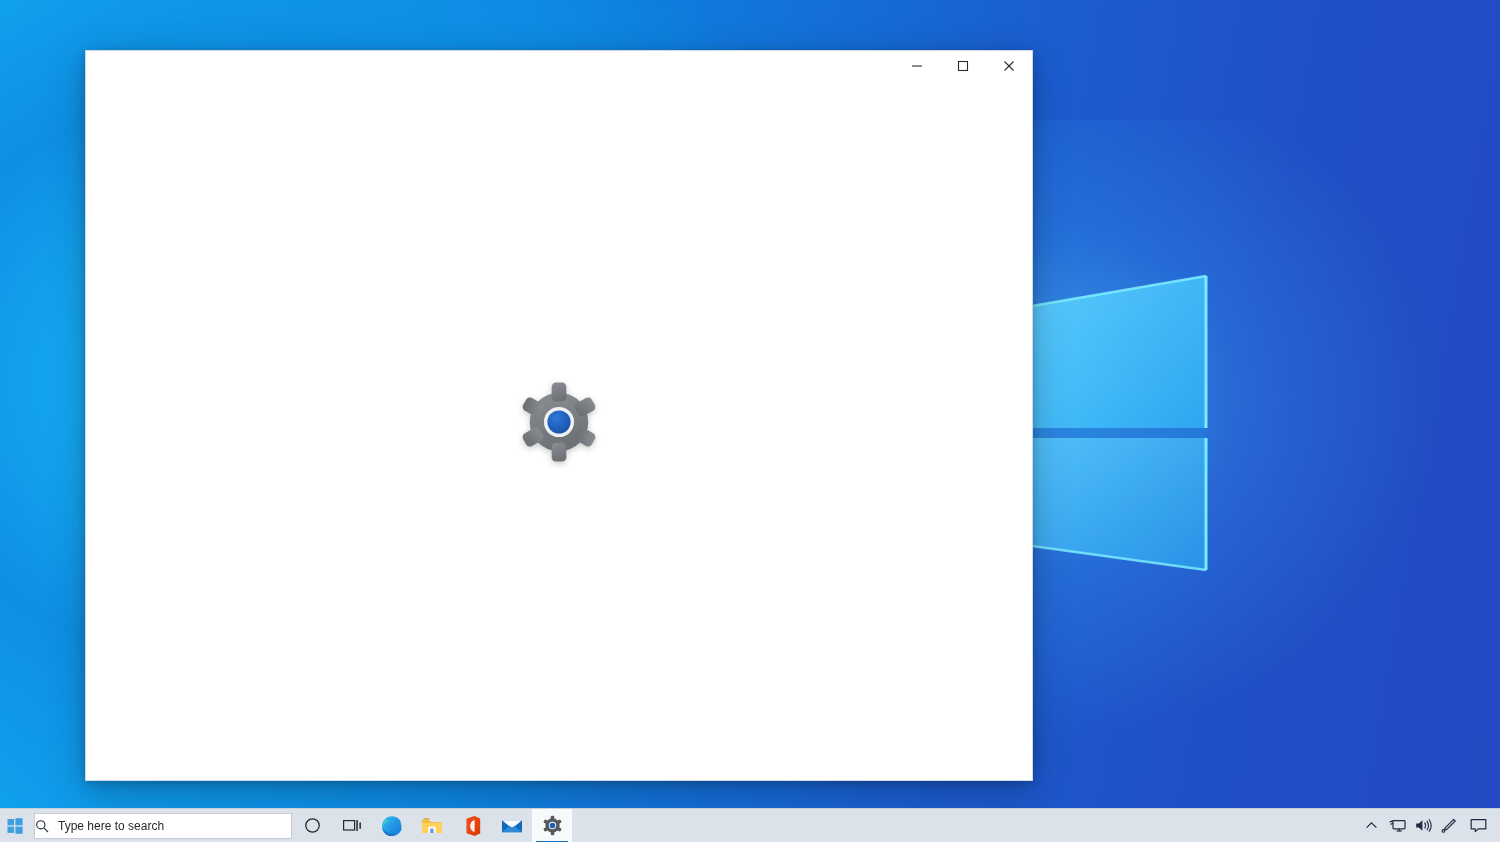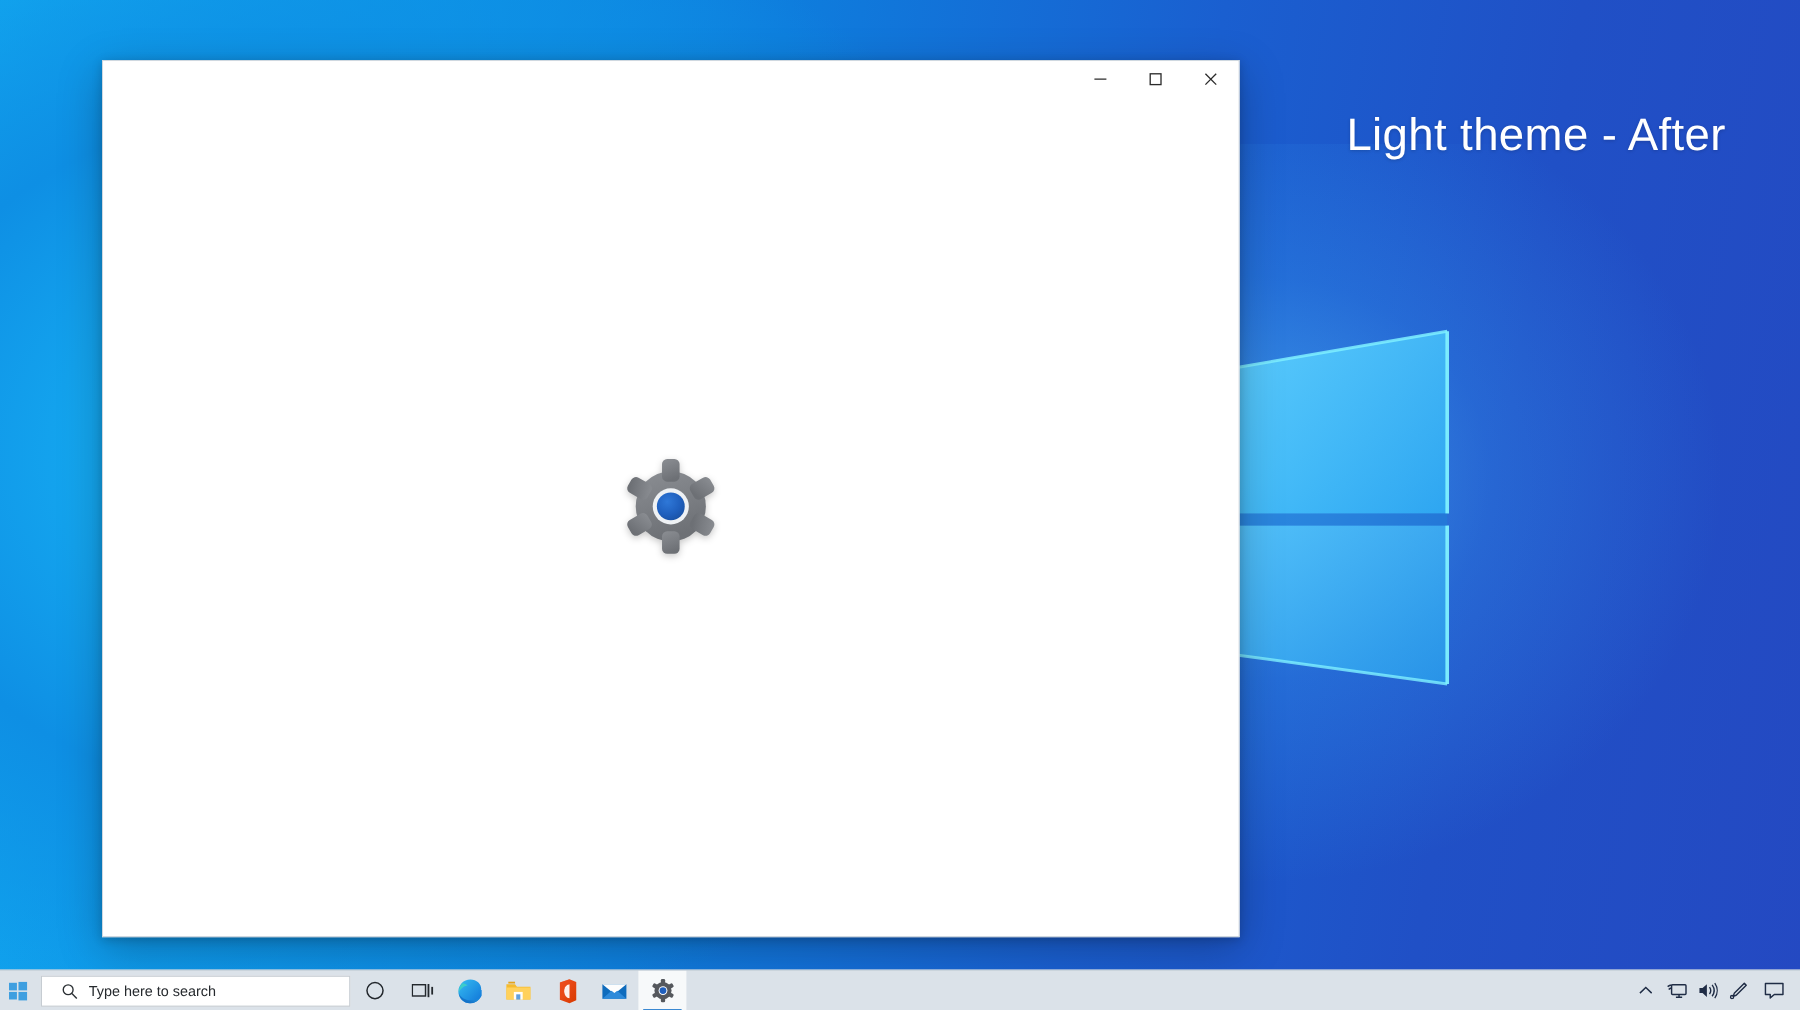--- a/index.html
+++ b/index.html
@@ -138,21 +138,21 @@
   }
 
   #search-box {
     width: 258px;
     height: 26px;
     margin-left: 4px;
     background: #ffffff;
     border: 1px solid #c6ccd2;
     display: flex;
     align-items: center;
-    padding-left: 16px;
+    padding-left: 0;
     gap: 9px;
     cursor: text;
   }
   #search-placeholder {
     font-size: 12px;
     color: #25292d;
     user-select: none;
   }
 
   .task-icon {
@@ -281,21 +281,20 @@
           </g>
         </g>
 
         <circle cx="50" cy="50" r="17.5" fill="#eef1f4"></circle>
 
         <circle cx="50" cy="50" r="13.5" fill="url(#hubGrad)"></circle>
       </svg>
     </div>
   </div>
 
-  <div id="overlay-label">Light theme - After</div>
 
   <div id="taskbar">
 
     <div id="start-button">
       <svg width="16" height="16" viewBox="0 0 16 16">
         <rect x="0.5" y="1" width="6.6" height="6.3" fill="#3f9fe0"></rect>
         <rect x="8.4" y="0.2" width="7.2" height="7.1" fill="#3f9fe0"></rect>
         <rect x="0.5" y="8.6" width="6.6" height="6.3" fill="#3f9fe0"></rect>
         <rect x="8.4" y="8.6" width="7.2" height="7.2" fill="#3f9fe0"></rect>
       </svg>

